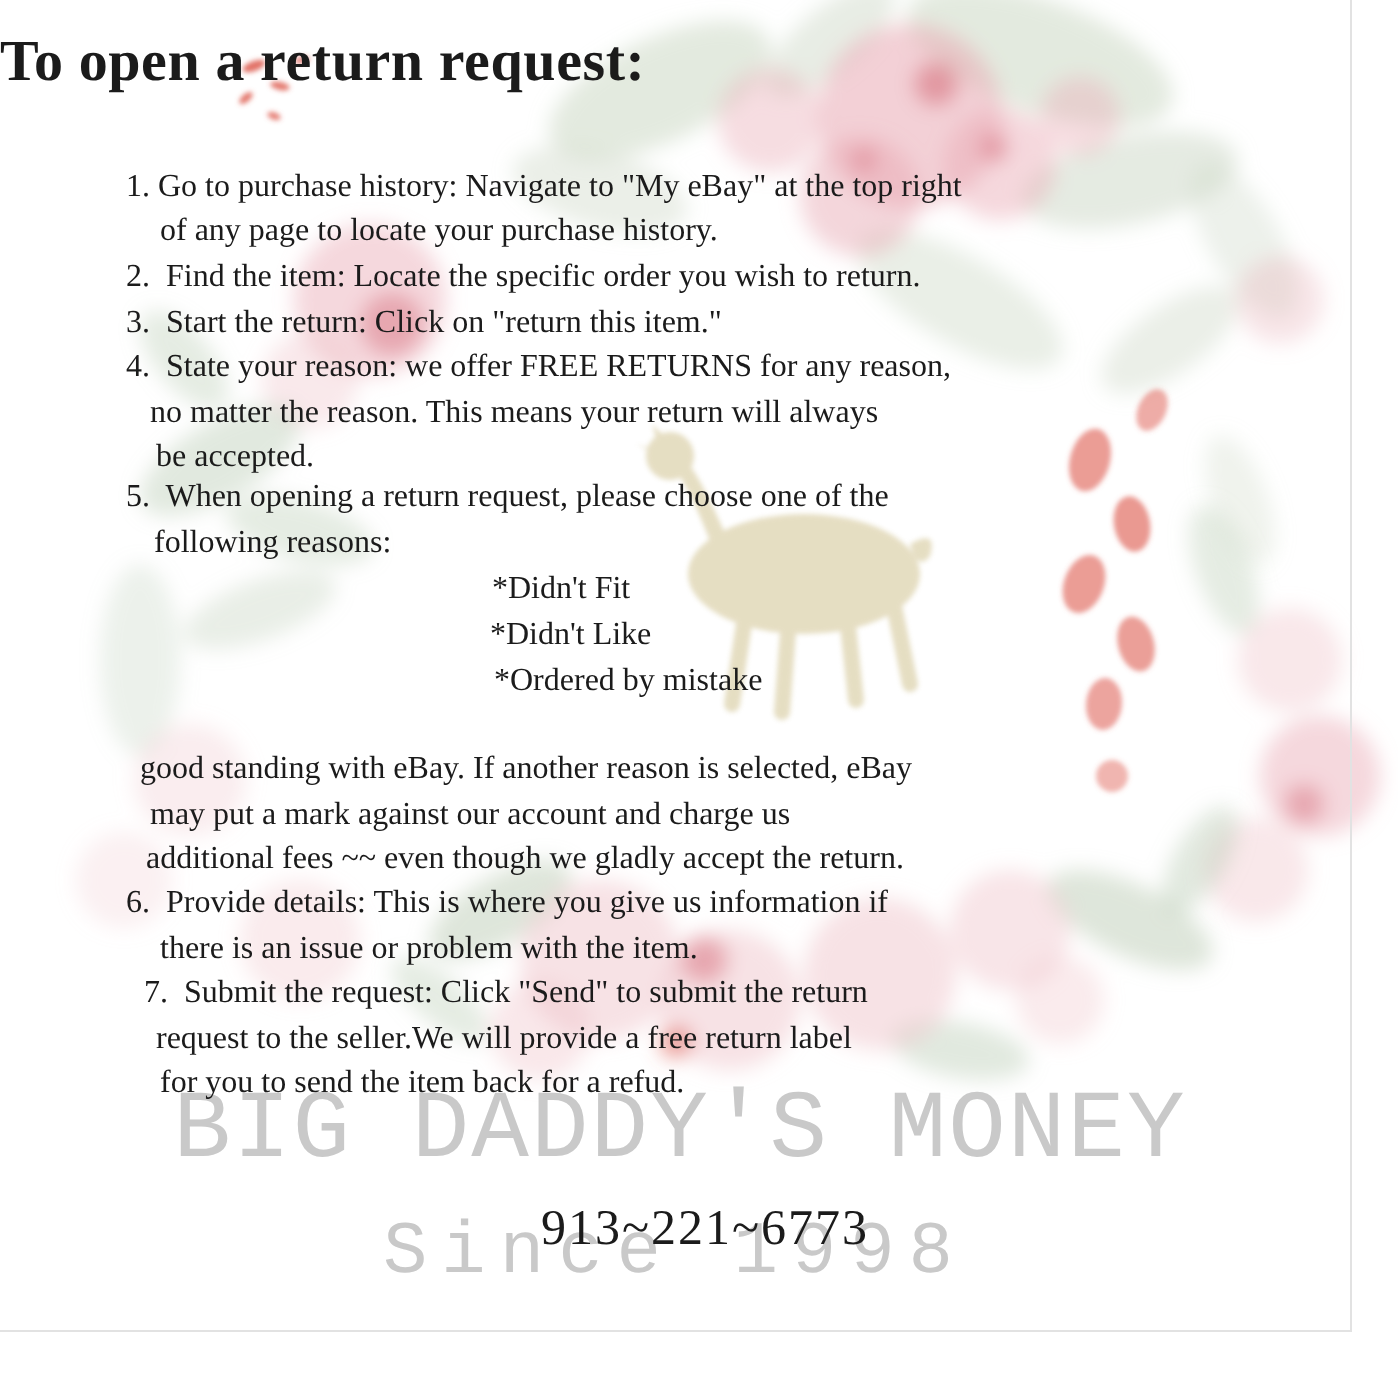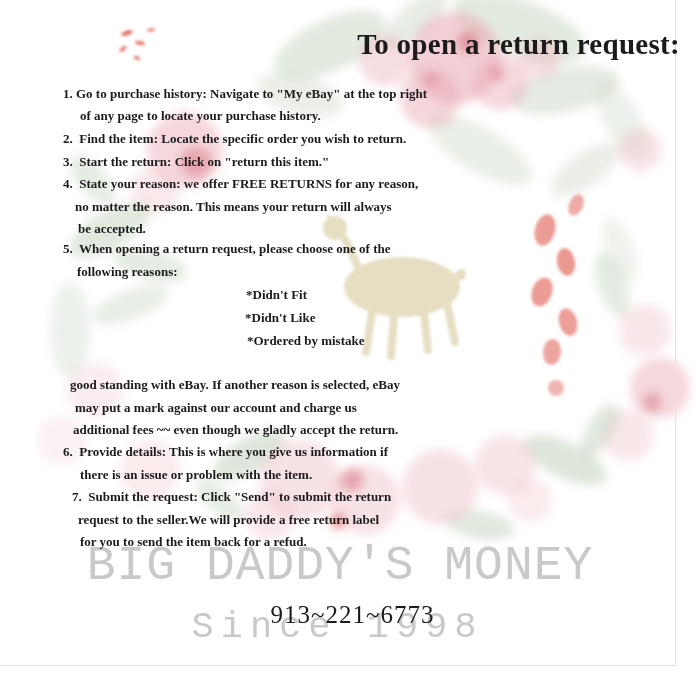--- a/index.html
+++ b/index.html
@@ -27,26 +27,26 @@
     left:0;width:680px;top:541px;
     font-size:48px;line-height:50px;letter-spacing:1px;
   }
   #wm-since{
     left:0;width:675px;top:605px;
     font-size:37px;line-height:44px;letter-spacing:7px;
   }
   
   .txt{position:absolute;z-index:3;color:#1b1b1b;white-space:pre;}
   #page-title{
-    left:0;top:28px;width:680px;
-    text-align:right;
+    left:0;top:15px;width:680px;
+    text-align:left;
     font-size:29px;font-weight:700;
     letter-spacing:0.3px;
   }
-  .bl{font-size:13px;line-height:22px;font-weight:bold;}
+  .bl{font-size:16px;line-height:22px;}
   #contact-line{left:30px;width:645px;text-align:center;top:579px;font-size:20px;}
   #phone-number{left:30px;width:645px;text-align:center;top:601px;font-size:25px;letter-spacing:1px;}
 </style>
 </head>
 <body>
 
 <div id="canvas">
 
   <svg id="florals" viewBox="0 0 699 687" xmlns="http://www.w3.org/2000/svg" aria-hidden="true">
     <defs>

